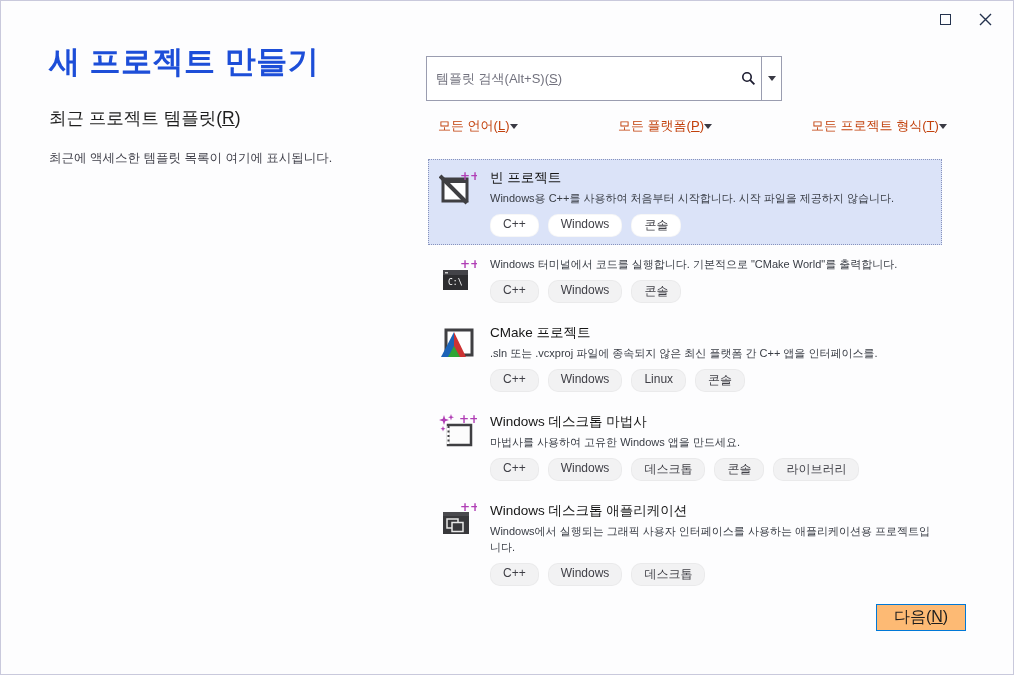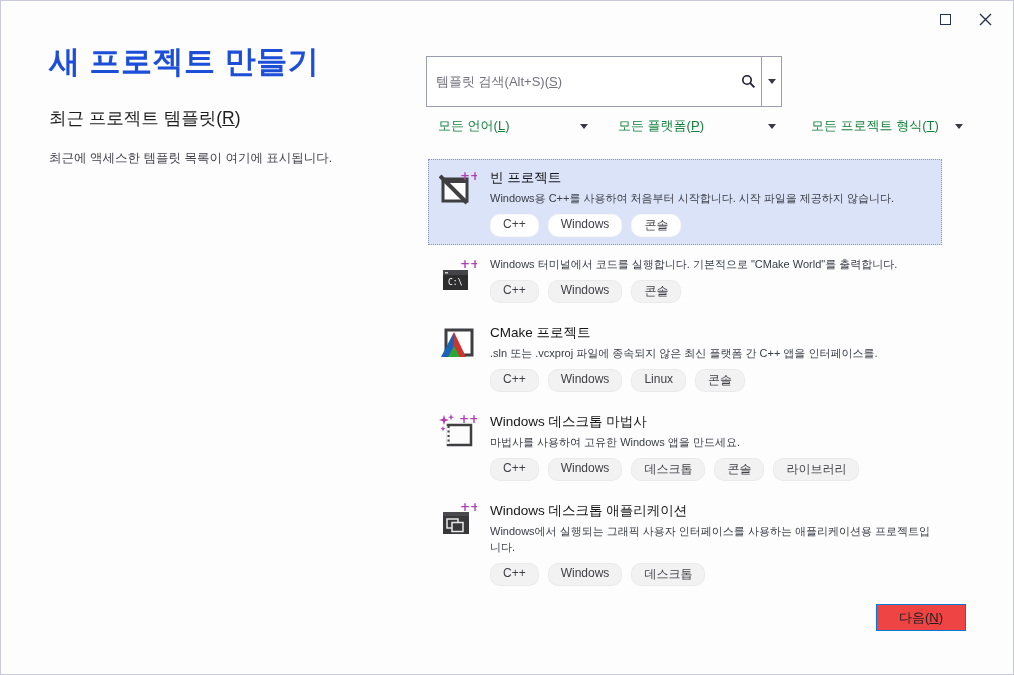--- a/index.html
+++ b/index.html
@@ -16,50 +16,50 @@
   .win-controls { position:absolute; top:4px; right:8px; display:flex; }
   .ctrl-btn { width:40px; height:28px; display:flex; align-items:center; justify-content:center; cursor:pointer; }
   .max-glyph { width:11px; height:11px; border:1.5px solid #24324E; }
 
   
   .page-title { position:absolute; left:48px; top:40px; font-size:31px; font-weight:700; color:#1d4ed8; letter-spacing:0.5px; }
   .recent-label { position:absolute; left:48px; top:105px; font-size:17.5px; color:#1E1E1E; }
   .recent-empty { position:absolute; left:48px; top:149px; font-size:12.5px; color:#40404A; }
 
   
-  .search-box { position:absolute; left:425px; top:55px; width:356px; height:51px;
+  .search-box { position:absolute; left:425px; top:55px; width:356px; height:45px;
     background:#FFF; border:1px solid #9A9DB0; display:flex; align-items:center; padding-left:9px; cursor:text; }
   .search-placeholder { flex:1; font-size:13px; color:#72727E; white-space:nowrap; overflow:hidden; }
   .search-iconwrap { width:26px; display:flex; align-items:center; justify-content:center; }
   .search-sep { width:1px; align-self:stretch; background:#9A9DB0; }
   .search-caretwrap { width:19px; display:flex; align-items:center; justify-content:center; cursor:pointer; }
   .caret { width:0; height:0; border-left:4px solid transparent; border-right:4px solid transparent; border-top:5px solid #3A3A44; }
 
   
-  .filter { position:absolute; top:113px; height:24px; display:flex; align-items:center; justify-content:space-between; cursor:pointer; font-size:13px; color:#15803d; }
+  .filter { position:absolute; top:113px; height:24px; display:flex; align-items:center; justify-content:flex-start; cursor:pointer; font-size:13px; color:#c2410c; }
   #filter-language { left:437px; width:150px; }
   #filter-platform { left:617px; width:158px; }
   #filter-projecttype { left:810px; width:152px; }
 
   
   .tpl-list { position:absolute; left:427px; top:158px; width:514px; display:flex; flex-direction:column; gap:3px; }
   .tpl-item { display:flex; padding:8px 10px 7px; border:1px solid transparent; background:transparent; cursor:pointer; }
   .tpl-item.selected { background:#DBE3F8; border:1px dotted #8793BD; }
   .tpl-icon { width:38px; height:38px; flex:0 0 38px; margin-right:13px; margin-top:1px; }
   .tpl-body { flex:1; min-width:0; }
   .tpl-title { font-size:13.5px; color:#161616; margin:1px 0 4px; }
   .tpl-desc { font-size:11px; color:#383C44; line-height:1.45; margin-bottom:7px; }
   .tpl-tags { display:flex; gap:9px; }
   .tag { font-size:12px; color:#3F3F46; background:#F2F2F3; border:1px solid rgba(0,0,0,0.03); border-radius:10px; padding:2px 12px; white-space:nowrap; }
   .selected .tag { background:#FFFFFF; }
 
   
   .next-btn { position:absolute; left:875px; top:603px; width:90px; height:27px;
-    background:#ef4444; border:1px solid #0078D7; display:flex; align-items:center; justify-content:center;
-    font-size:13px; color:#1E1E1E; cursor:pointer; }
+    background:#fdba74; border:1px solid #0078D7; display:flex; align-items:center; justify-content:center;
+    font-size:16px; color:#1E1E1E; cursor:pointer; }
 </style>
 </head>
 <body>
 
 <div class="win-controls">
   <div class="ctrl-btn">
     <span class="max-glyph"></span>
   </div>
   <div class="ctrl-btn">
     <svg width="13" height="13" viewBox="0 0 13 13">

